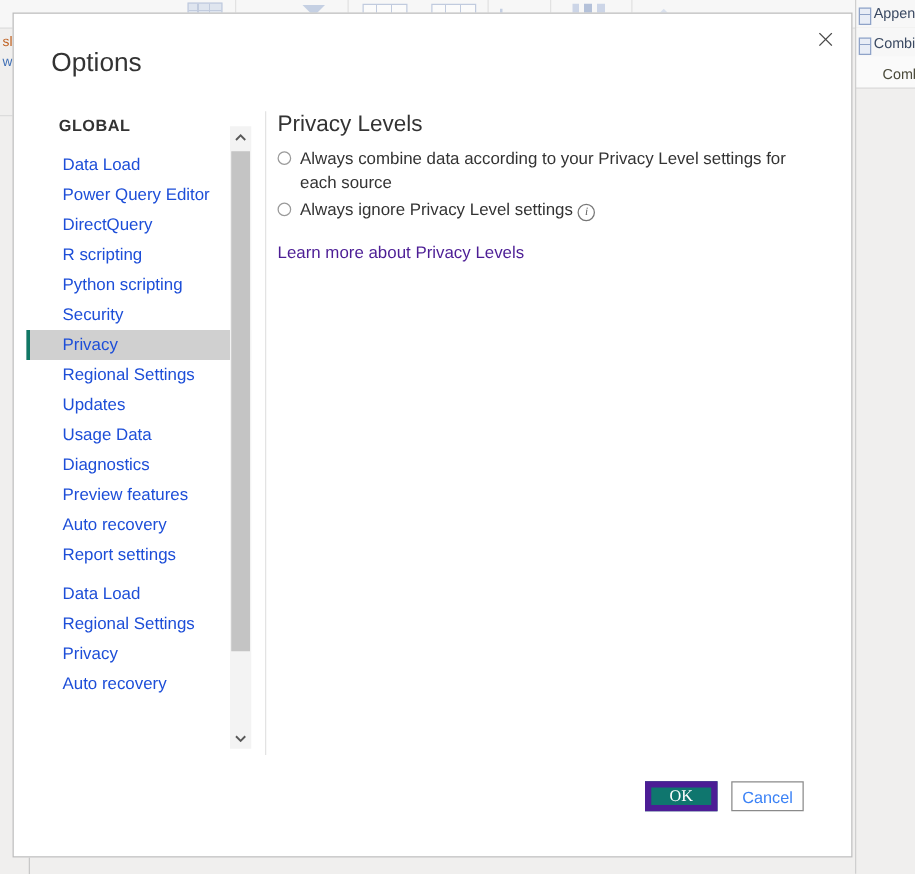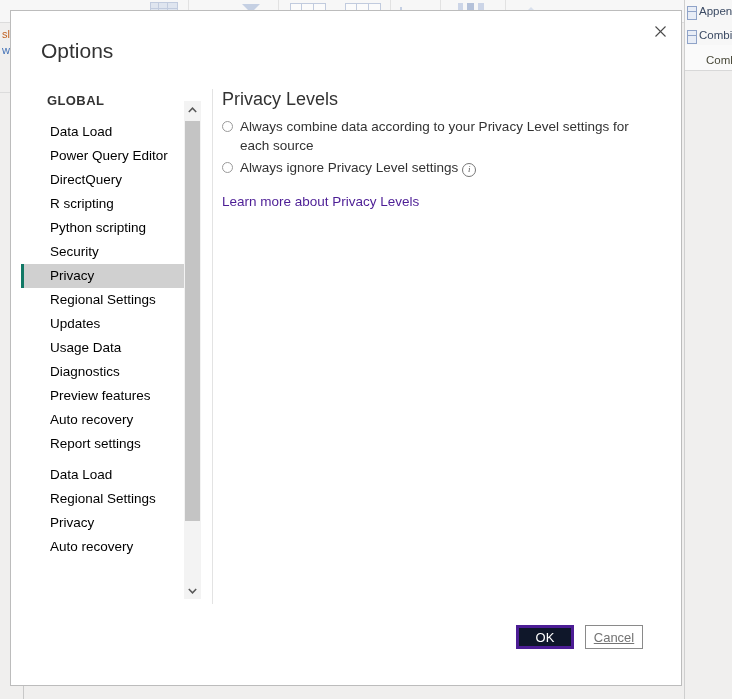--- a/index.html
+++ b/index.html
@@ -204,21 +204,21 @@
     letter-spacing: 0.4px;
     padding: 0 0 0 26px;
     height: 24px;
     line-height: 24px;
   }
   .side-group.second { margin-top: 15px; }
   .side-item {
     height: 24px;
     line-height: 24px;
     font-size: 13.5px;
-    color: #000000;
+    color: #1d4ed8;
     padding-left: 26px;
     border-left: 3px solid transparent;
     box-sizing: border-box;
     cursor: pointer;
     white-space: nowrap;
   }
   .side-item.selected {
     background: #d0d0d0;
     border-left: 3px solid #117865;
   }
@@ -353,29 +353,29 @@
     height: 24px;
     font-size: 13px;
     font-family: "Liberation Sans", sans-serif;
     display: flex;
     align-items: center;
     justify-content: center;
     cursor: pointer;
     box-sizing: border-box;
   }
   .btn-ok {
-    background: #0f172a;
+    background: #0f766e;
     color: #ffffff;
-    border: 3px solid #4c1d95;
+    border: 5px solid #4c1d95;
+    font-family: Liberation Serif, serif;
   }
   .btn-cancel {
     background: #ffffff;
-    color: #737373;
+    color: #3b82f6;
     border: 1px solid #8a8a8a;
-    text-decoration: underline;
   }
 </style>
 </head>
 <body>
 
 <div id="bg-app">
 
   <div class="bg-ribbon">
     <div class="bg-ribbon-icon" style="left:150px;top:2px;">
         <div class="bg-grid-ic"></div>

